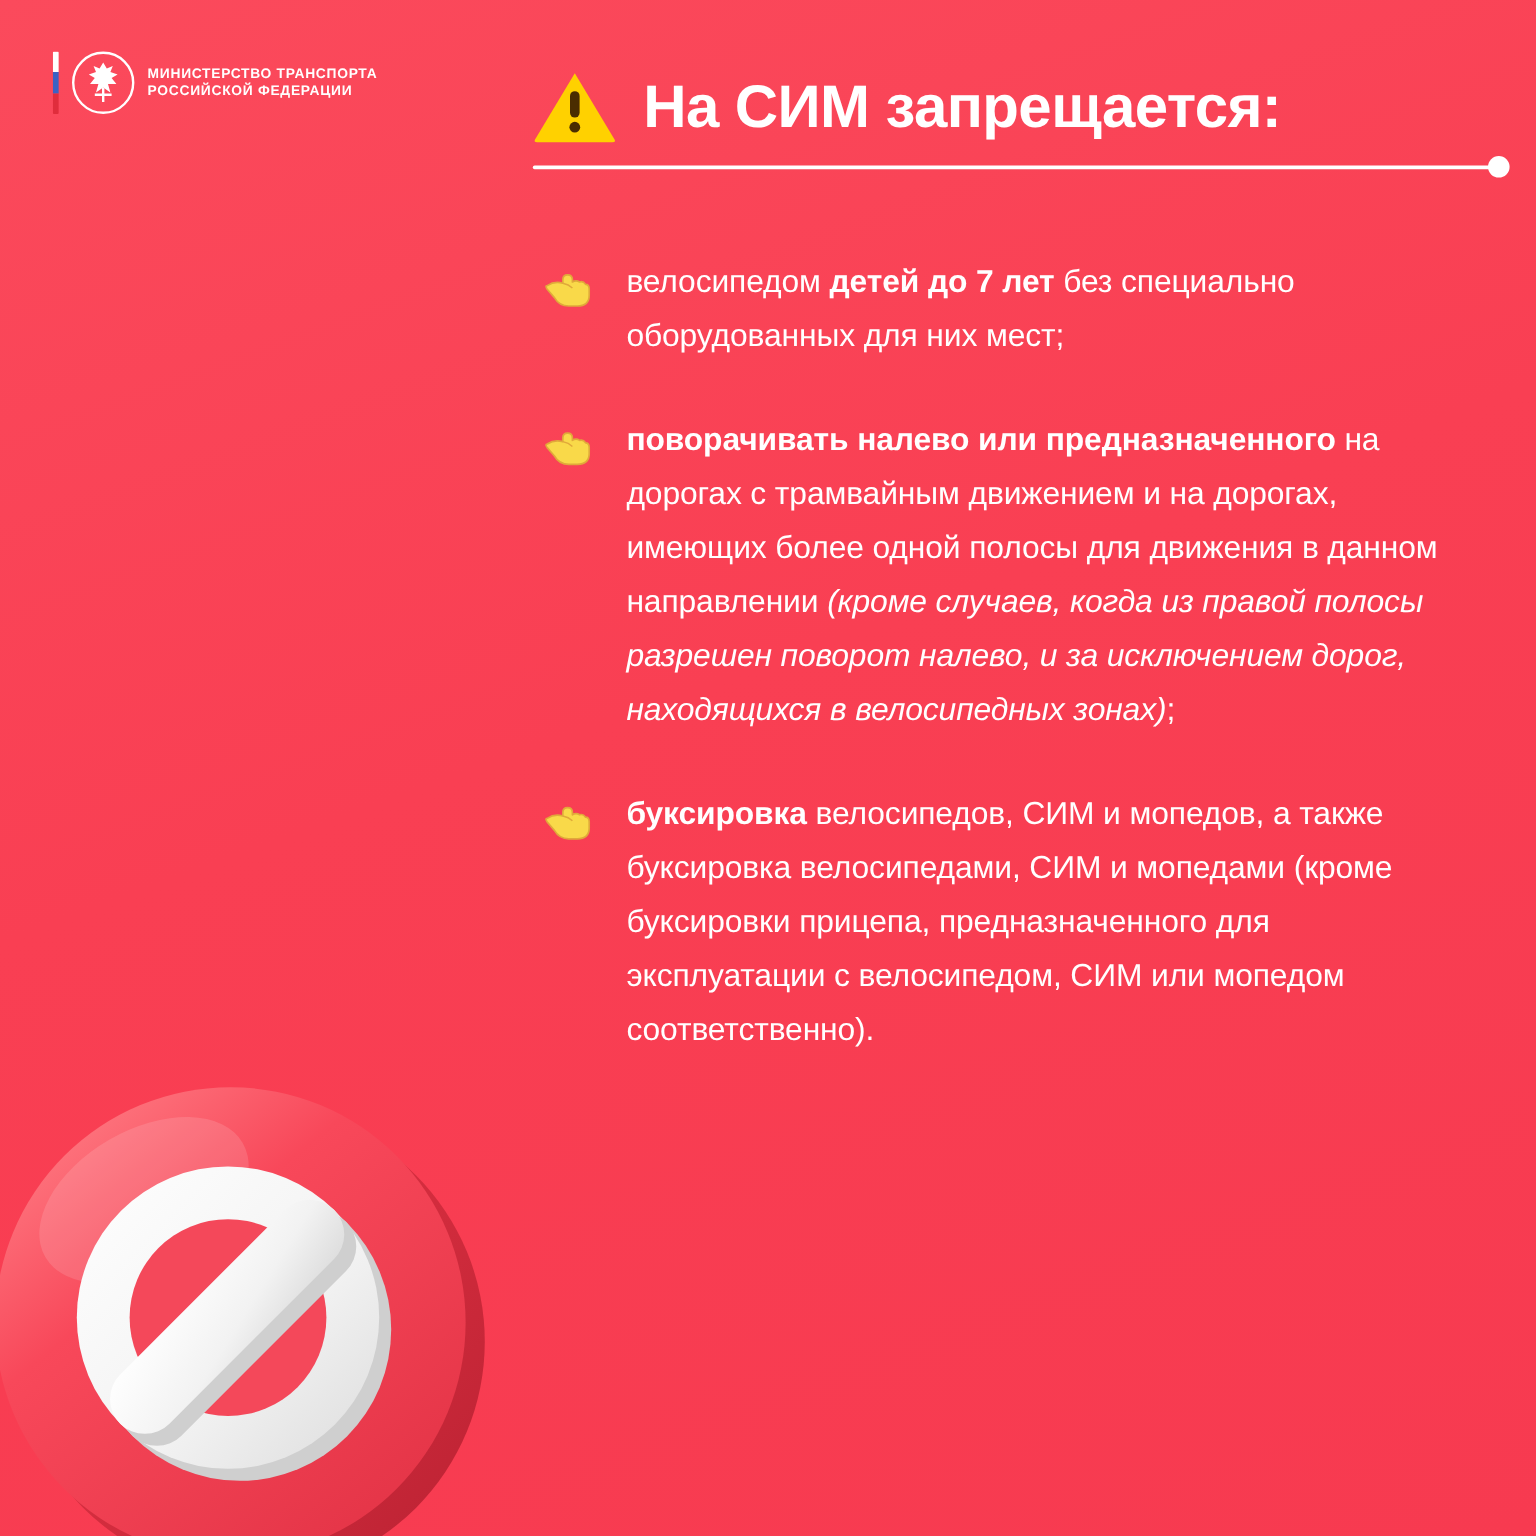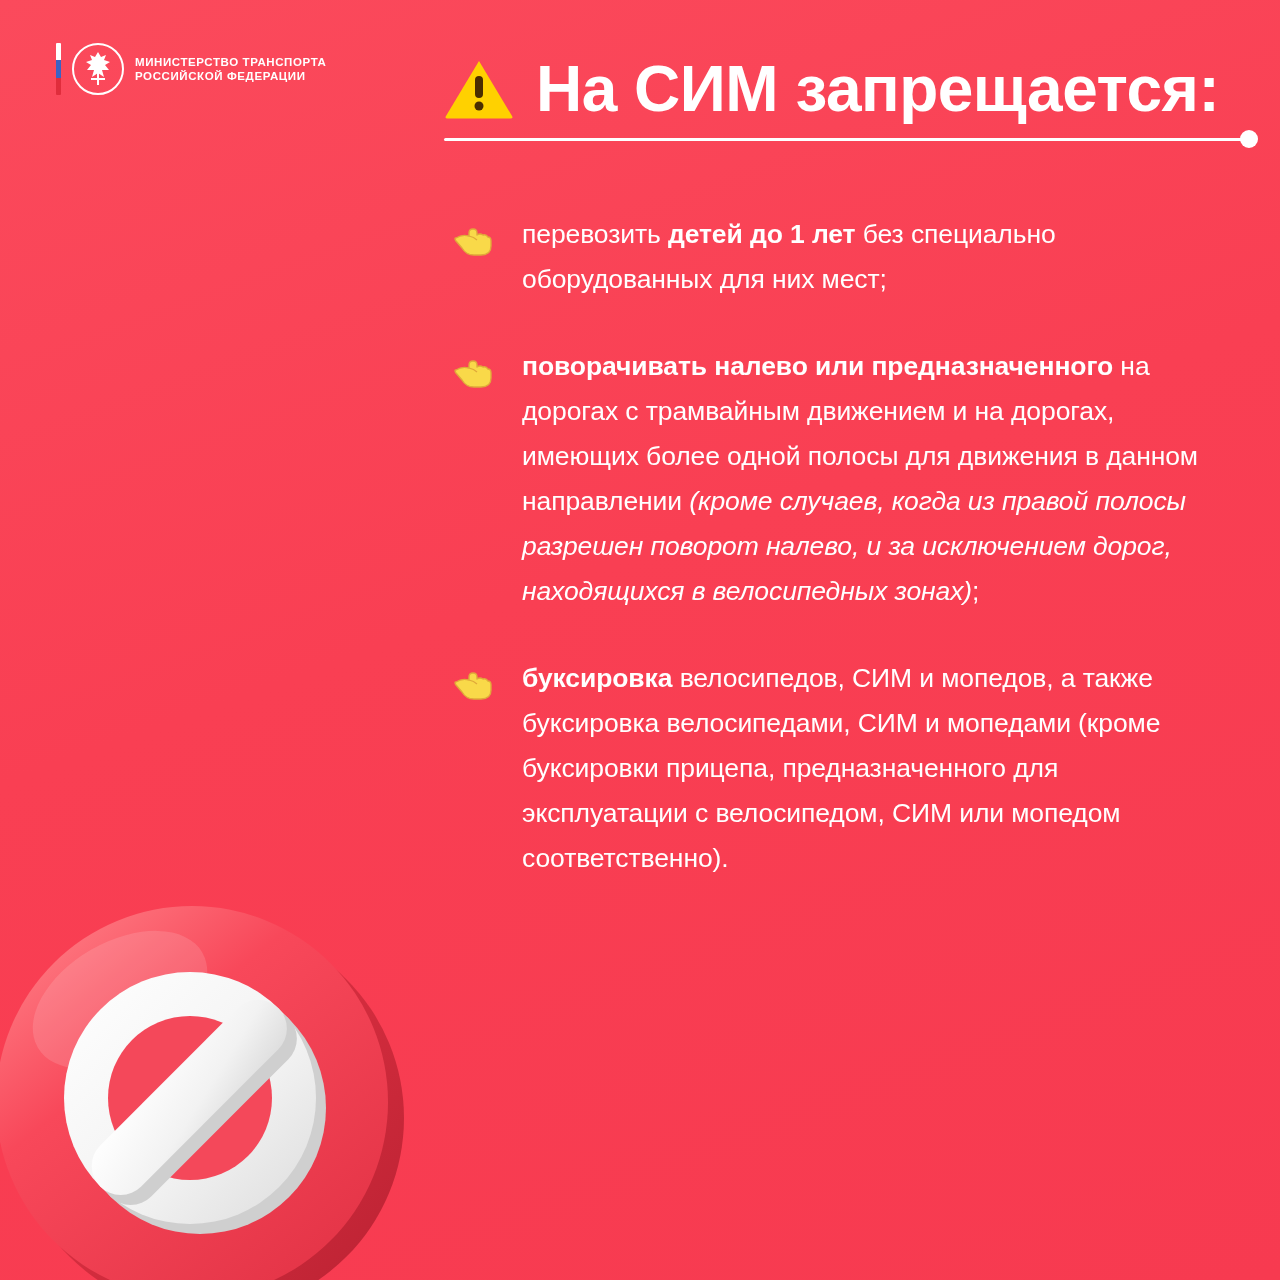--- a/index.html
+++ b/index.html
@@ -19,21 +19,21 @@
     position: absolute;
     inset: 0;
     background: linear-gradient(160deg, #fb4a5c 0%, #f93f53 45%, #f73a50 100%);
     overflow: hidden;
   }
 
   
   .logo-block {
     position: absolute;
     top: 42px;
-    left: 56px;
+    left: 44px;
     display: flex;
     align-items: center;
     gap: 10px;
   }
   .flag-bar {
     width: 5px;
     height: 52px;
     display: flex;
     flex-direction: column;
     border-radius: 1px;
@@ -73,21 +73,21 @@
     gap: 22px;
   }
   .warn-icon {
     width: 70px;
     height: 62px;
     flex: 0 0 auto;
     position: relative;
   }
   .title-text {
     color: #ffffff;
-    font-size: 64px;
+    font-size: 50px;
     line-height: 56px;
     font-weight: bold;
     letter-spacing: -0.5px;
     white-space: nowrap;
   }
 
   
   .progress {
     position: absolute;
     top: 137px;
@@ -195,21 +195,21 @@
   <div class="list">
 
     <div class="item">
       <div class="point-icon">
         <svg width="44" height="34" viewBox="0 0 44 34" aria-hidden="true">
           <path d="M4 14 q6 -4 13 -2 l0 -3 q0 -4 4 -4 q4 0 4 4 l0 2 q3 -2 6 0 q3 -1 5 2 q3 0 3 4 l0 5 q0 9 -10 9 l-7 0 q-8 0 -12 -7 l-6 -7 q-2 -3 0 -3 z" fill="#f9d949" stroke="#e0a93a" stroke-width="1.4" stroke-linejoin="round"></path>
           <path d="M17 12 q5 1 8 4" fill="none" stroke="#e0a93a" stroke-width="1.2"></path>
         </svg>
       </div>
       <div class="item-text">
-        <span>перевозить </span><b>детей до 1 лет</b><span> без специально оборудованных для них мест;</span>
+        <span>велосипедом </span><b>детей до 7 лет</b><span> без специально оборудованных для них мест;</span>
       </div>
     </div>
 
     <div class="item">
       <div class="point-icon">
         <svg width="44" height="34" viewBox="0 0 44 34" aria-hidden="true">
           <path d="M4 14 q6 -4 13 -2 l0 -3 q0 -4 4 -4 q4 0 4 4 l0 2 q3 -2 6 0 q3 -1 5 2 q3 0 3 4 l0 5 q0 9 -10 9 l-7 0 q-8 0 -12 -7 l-6 -7 q-2 -3 0 -3 z" fill="#f9d949" stroke="#e0a93a" stroke-width="1.4" stroke-linejoin="round"></path>
           <path d="M17 12 q5 1 8 4" fill="none" stroke="#e0a93a" stroke-width="1.2"></path>
         </svg>
       </div>

